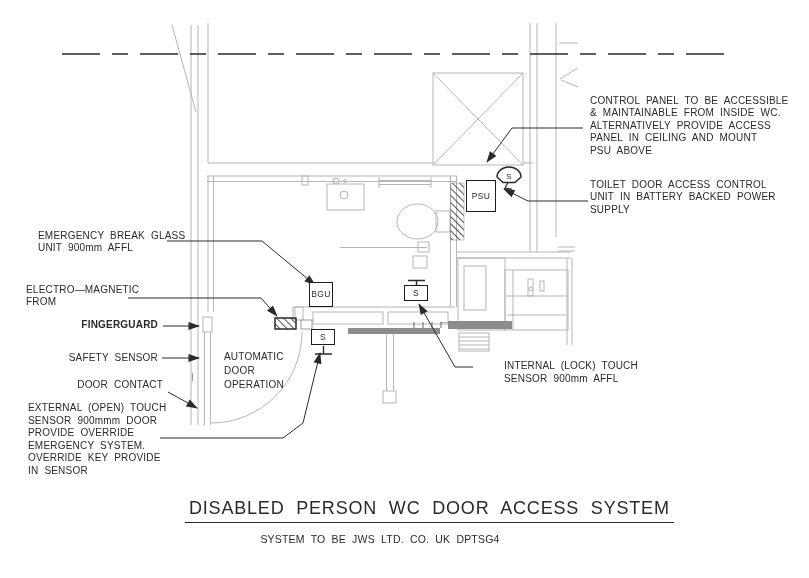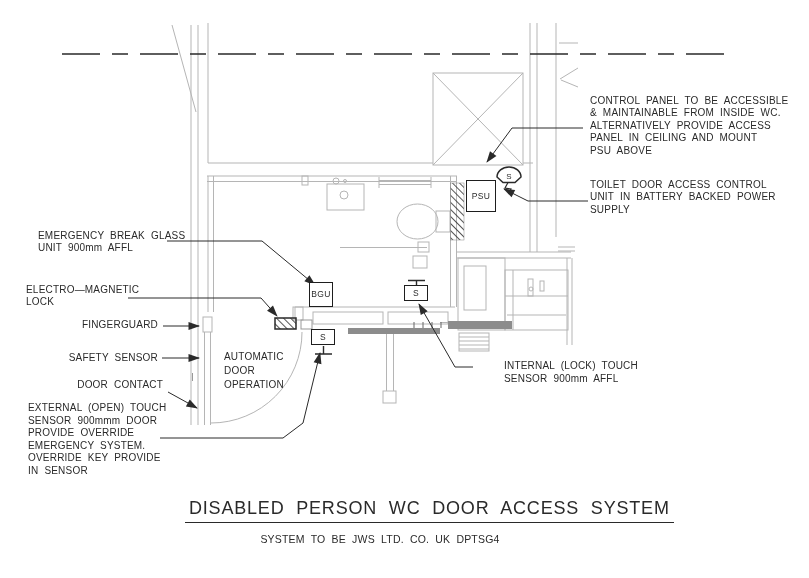--- a/index.html
+++ b/index.html
@@ -174,24 +174,24 @@
     <span>SUPPLY</span>
   </div>
 
   <div class="lbl" style="left:38px;top:230px;">
     <span>EMERGENCY BREAK GLASS</span>
     <span>UNIT 900mm AFFL</span>
   </div>
 
   <div class="lbl" style="left:26px;top:284px;">
     <span>ELECTRO—MAGNETIC</span>
-    <span>LOCK</span>
-  </div>
-
-  <div class="lbl right" style="left:18px;top:319px;width:140px;">
+    <span>FROM</span>
+  </div>
+
+  <div class="lbl right" style="left:18px;top:319px;width:140px;font-weight:bold;">
     <span>FINGERGUARD</span>
   </div>
 
   <div class="lbl right" style="left:18px;top:352px;width:140px;">
     <span>SAFETY SENSOR</span>
   </div>
 
   <div class="lbl right" style="left:18px;top:379px;width:145px;">
     <span>DOOR CONTACT</span>
   </div>

